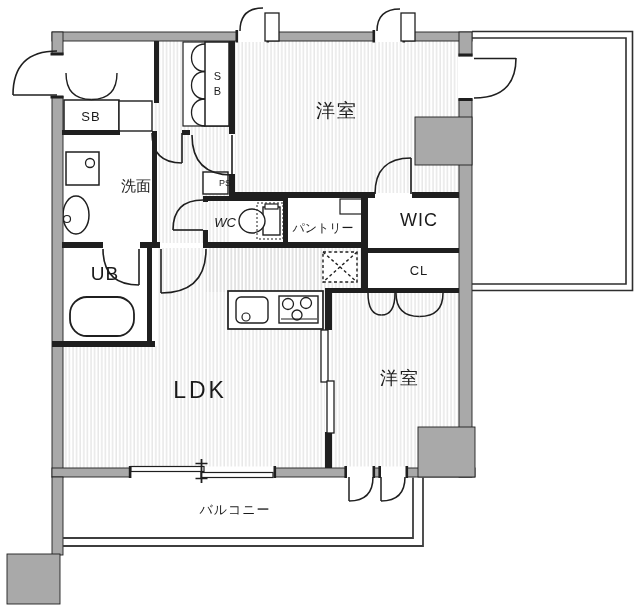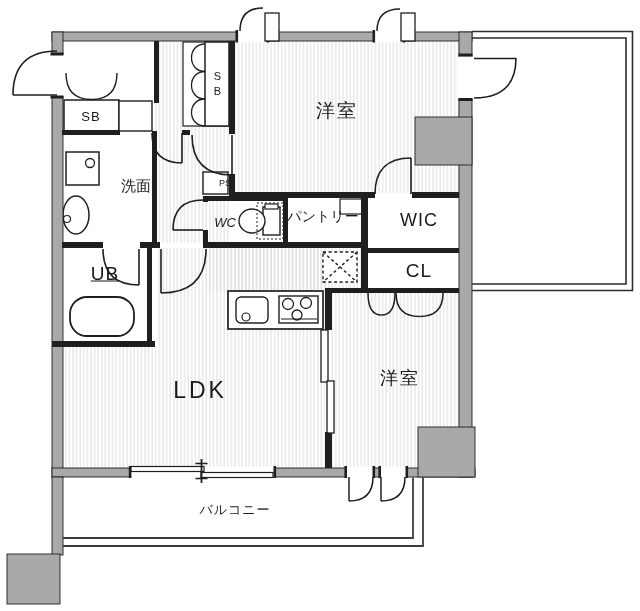--- a/index.html
+++ b/index.html
@@ -215,23 +215,23 @@
   <g stroke="#2e2e2e" fill="none" stroke-width="1.6">
     <path d="M472,31.5 L632.5,31.5 L632.5,290.5 L472,290.5"></path>
     <path d="M472,38 L626,38 L626,284 L472,284"></path>
   </g>
 </svg>
 
 <div class="lbl" style="left:337px;top:110px;font-size:19px;letter-spacing:2px;">洋室</div>
 <div class="lbl" style="left:400px;top:378px;font-size:18px;letter-spacing:2px;">洋室</div>
 <div class="lbl" style="left:200px;top:390px;font-size:23px;letter-spacing:3px;">LDK</div>
 <div class="lbl" style="left:136px;top:185px;font-size:15px;">洗面</div>
-<div class="lbl" style="left:105px;top:273px;font-size:19px;letter-spacing:1px;text-decoration:underline;">UB</div>
+<div class="lbl" style="left:105px;top:273px;font-size:19px;letter-spacing:1px;">UB</div>
 <div class="lbl" style="left:225px;top:222px;font-size:13px;font-style:italic;">WC</div>
-<div class="lbl" style="left:323px;top:216px;font-size:14px;">パントリー</div>
+<div class="lbl" style="left:323px;top:228px;font-size:12px;">パントリー</div>
 <div class="lbl" style="left:419px;top:220px;font-size:18px;letter-spacing:1px;">WIC</div>
-<div class="lbl" style="left:419px;top:270px;font-size:19px;letter-spacing:1px;text-align:right;">CL</div>
+<div class="lbl" style="left:419px;top:270px;font-size:13px;letter-spacing:1px;text-align:right;">CL</div>
 <div class="lbl" style="left:91px;top:116px;font-size:13px;letter-spacing:1px;">SB</div>
 <div class="lbl v" style="left:217px;top:85px;font-size:11px;">SB</div>
 <div class="lbl" style="left:215px;top:183px;font-size:9px;padding-left:20px;">PS</div>
 <div class="lbl" style="left:235px;top:509px;font-size:13px;letter-spacing:1px;">バルコニー</div>
 
 </div>
 
 </body></html>

